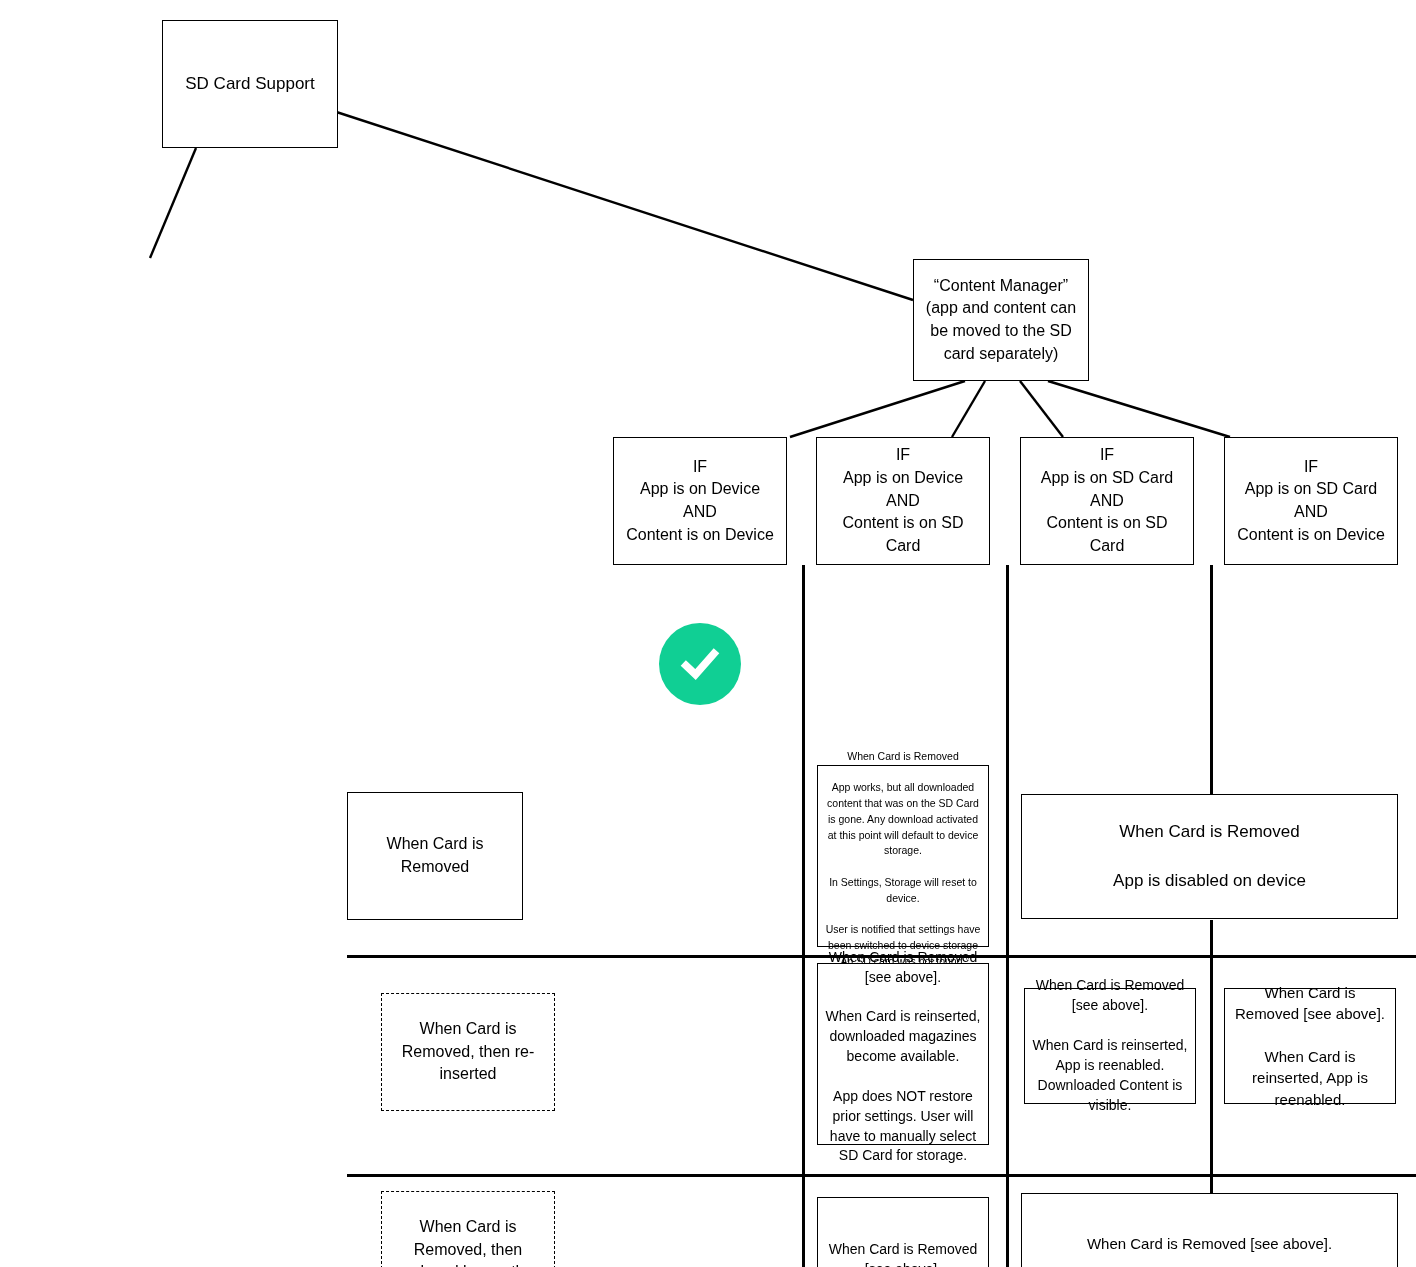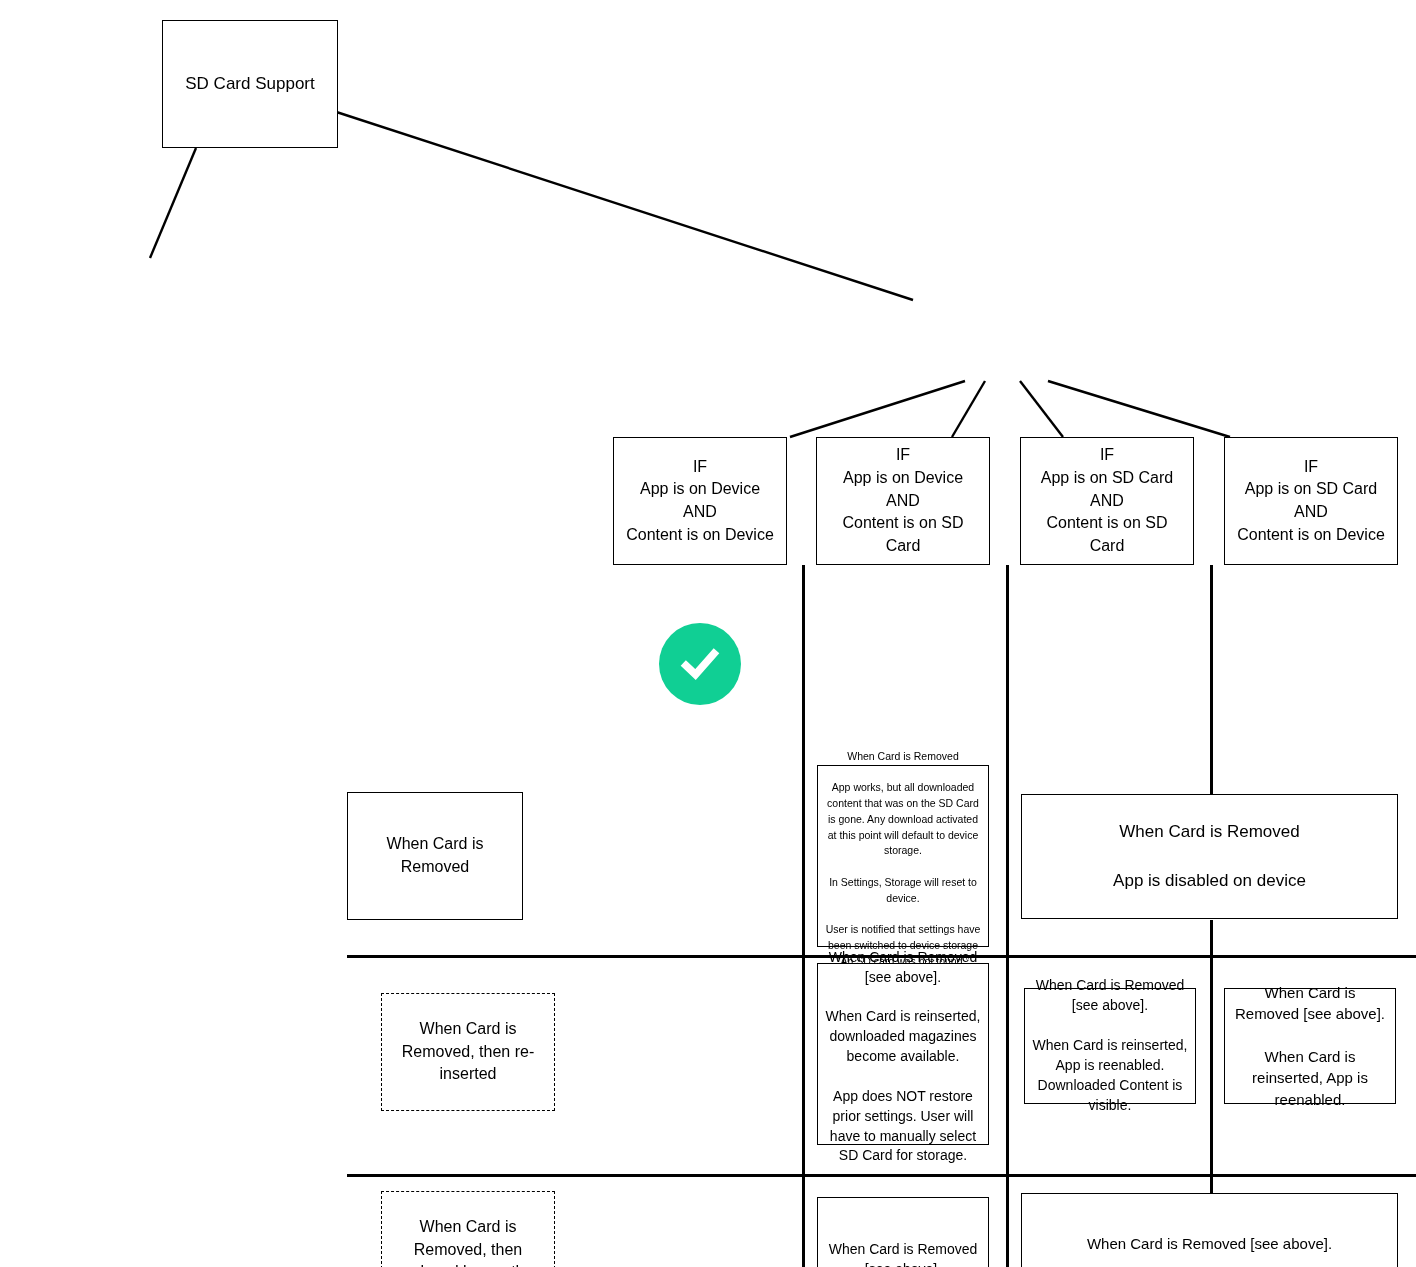--- a/index.html
+++ b/index.html
@@ -76,20 +76,24 @@
   <div class="rule-v" style="left:1210px;top:920px;height:347px;"></div>
 
   <div class="rule-h" style="left:347px;top:955px;width:1069px;"></div>
   <div class="rule-h" style="left:347px;top:1174px;width:1069px;"></div>
 
   <div class="node fs17" style="left:142px;top:20px;width:176px;height:128px;margin-left:20px;">
     <span class="txt">SD Card Support</span>
   </div>
 
 
+  <div class="node fs16" style="left:913px;top:259px;width:176px;height:122px;">
+    <span class="txt">“Content Manager”
+(app and content can be moved to the SD card separately)</span>
+  </div>
 
   <div class="node fs16" style="left:613px;top:437px;width:174px;height:128px;">
     <span class="txt">IF
 App is on Device
 AND
 Content is on Device</span>
   </div>
 
   <div class="node fs16" style="left:816px;top:437px;width:174px;height:128px;">
     <span class="txt">IF

